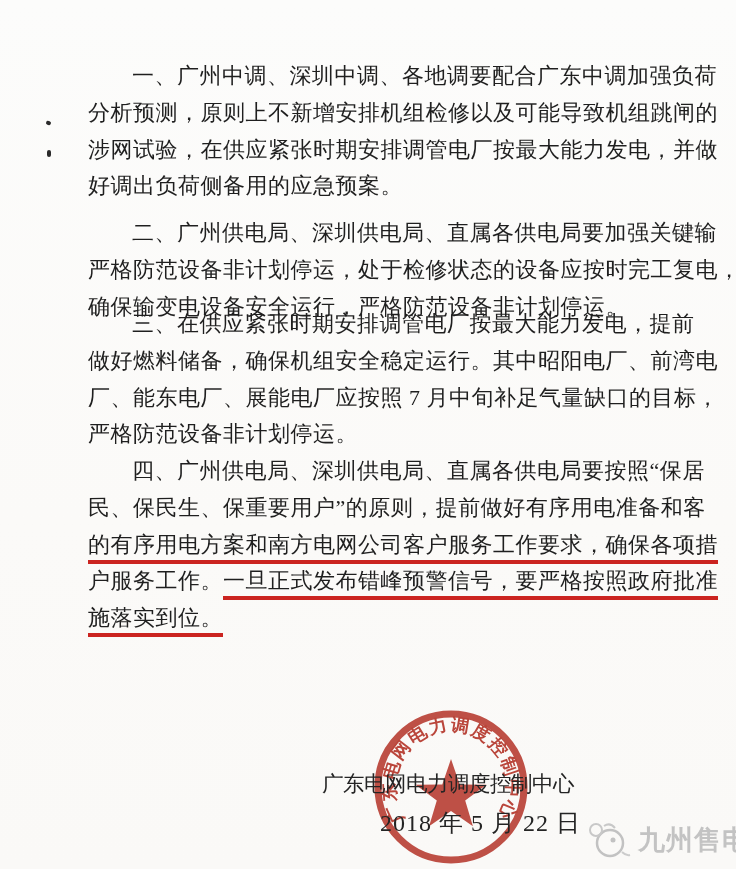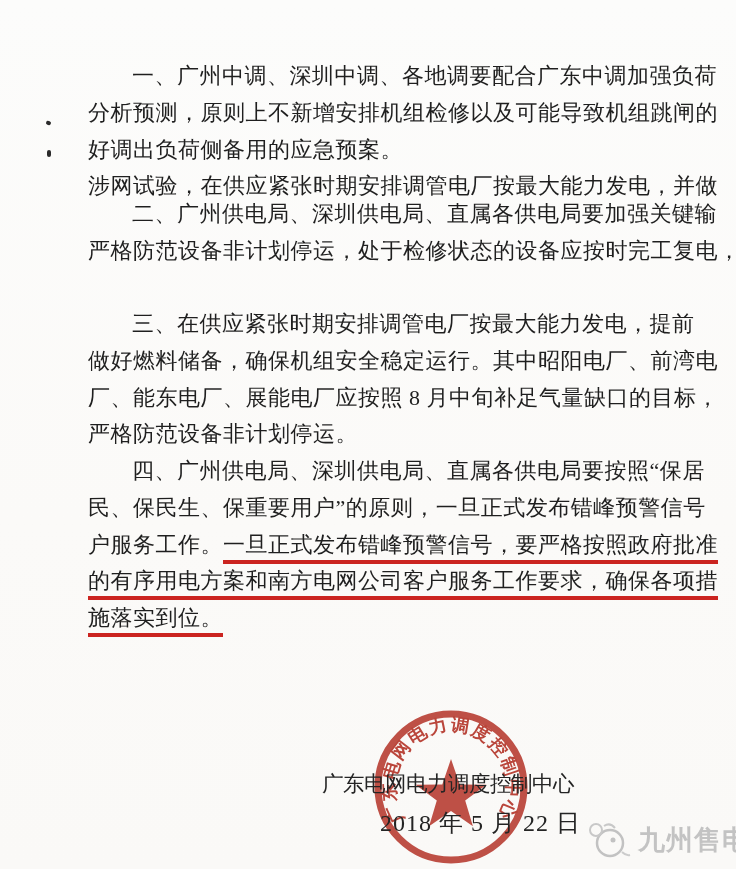--- a/index.html
+++ b/index.html
@@ -5,21 +5,21 @@
   html,body{margin:0;padding:0;background:#e9e9e9;}
   #stage{
     position:relative;width:736px;height:869px;margin:0 auto;
     background:linear-gradient(180deg,#fcfcfb 0%,#fbfaf8 60%,#faf9f7 100%);
     overflow:hidden;
     font-family:"Liberation Serif","DejaVu Serif",serif;
     color:#1f1f1f;
   }
   
   .para{position:absolute;left:88px;width:566px;}
-  .p0{top:58px;} .p1{top:196px;} .p2{top:306px;} .p3{top:453px;} .p4{top:637px;}
+  .p0{top:58px;} .p1{top:215px;} .p2{top:306px;} .p3{top:453px;} .p4{top:637px;}
   .line{
     height:36.8px;line-height:36.8px;font-size:22px;
     text-align:justify;text-align-last:justify;
     letter-spacing:0.5px;white-space:nowrap;
   }
   .line.last{text-align:justify;text-align-last:left;}
   .para .line:first-child{text-indent:2em;}
   .u{border-bottom:4px solid #cb2420;padding-bottom:3px;}
   
   .margin-dot{position:absolute;background:#2b2b2b;border-radius:2px;}
@@ -49,38 +49,39 @@
 <body>
 
 <div id="stage">
 
   <div class="margin-dot dot1"></div>
   <div class="margin-dot dot2"></div>
 
   <div class="para p0">
       <div class="line"><span>一、广州中调、深圳中调、各地调要配合广东中调加强负荷</span></div>
       <div class="line"><span>分析预测，原则上不新增安排机组检修以及可能导致机组跳闸的</span></div>
+      <div class="line"><span>涉网试验，在供应紧张时期安排调管电厂按最大能力发电，并做</span></div>
       <div class="line last"><span>好调出负荷侧备用的应急预案。</span></div>
-      <div class="line"><span>涉网试验，在供应紧张时期安排调管电厂按最大能力发电，并做</span></div>
     </div>
   <div class="para p1">
       <div class="line"><span>二、广州供电局、深圳供电局、直属各供电局要加强关键输</span></div>
       <div class="line"><span>严格防范设备非计划停运，处于检修状态的设备应按时完工复电，</span></div>
+      <div class="line last"><span>确保输变电设备安全运行，严格防范设备非计划停运。</span></div>
     </div>
   <div class="para p2">
       <div class="line"><span>三、在供应紧张时期安排调管电厂按最大能力发电，提前</span></div>
       <div class="line"><span>做好燃料储备，确保机组安全稳定运行。其中昭阳电厂、前湾电</span></div>
-      <div class="line"><span>厂、能东电厂、展能电厂应按照 8 月中旬补足气量缺口的目标，</span></div>
+      <div class="line"><span>厂、能东电厂、展能电厂应按照 7 月中旬补足气量缺口的目标，</span></div>
       <div class="line last"><span>严格防范设备非计划停运。</span></div>
     </div>
   <div class="para p3">
       <div class="line"><span>四、广州供电局、深圳供电局、直属各供电局要按照“保居</span></div>
-      <div class="line"><span>民、保民生、保重要用户”的原则，一旦正式发布错峰预警信号</span></div>
+      <div class="line"><span>民、保民生、保重要用户”的原则，提前做好有序用电准备和客</span></div>
+      <div class="line"><span class="u">的有序用电方案和南方电网公司客户服务工作要求，确保各项措</span></div>
       <div class="line"><span>户服务工作。</span><span class="u">一旦正式发布错峰预警信号，要严格按照政府批准</span></div>
-      <div class="line"><span class="u">的有序用电方案和南方电网公司客户服务工作要求，确保各项措</span></div>
       <div class="line last"><span class="u">施落实到位。</span></div>
     </div>
 
   <svg id="seal" viewBox="0 0 160 160">
     <circle cx="80" cy="80" r="73" fill="none" stroke="#b5372c" stroke-width="7" opacity="0.95"></circle>
     <path id="sealArc" fill="none" d="M 34.1,112.1 A 56,56 0 1 1 125.9,112.1"></path>
     <text font-size="18" fill="#b5372c" letter-spacing="2" font-family="Liberation Serif, DejaVu Serif, serif" font-weight="bold">
       <textPath href="#sealArc" startOffset="0" textLength="242" lengthAdjust="spacingAndGlyphs">广东电网电力调度控制中心</textPath>
     </text>
     <polygon fill="#b5372c" opacity="0.95" points="80,52 88.7,77.4 115.4,77.8 94.2,93.6 101.9,119.2 80,104 58.1,119.2 65.8,93.6 44.6,77.8 71.3,77.4">

